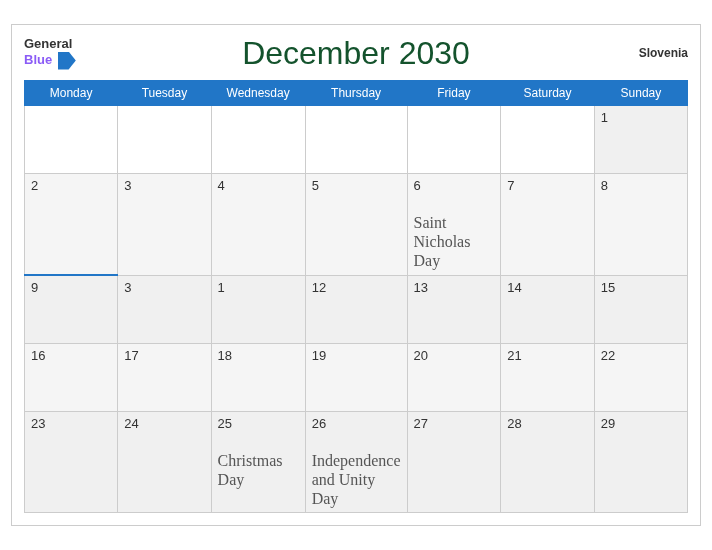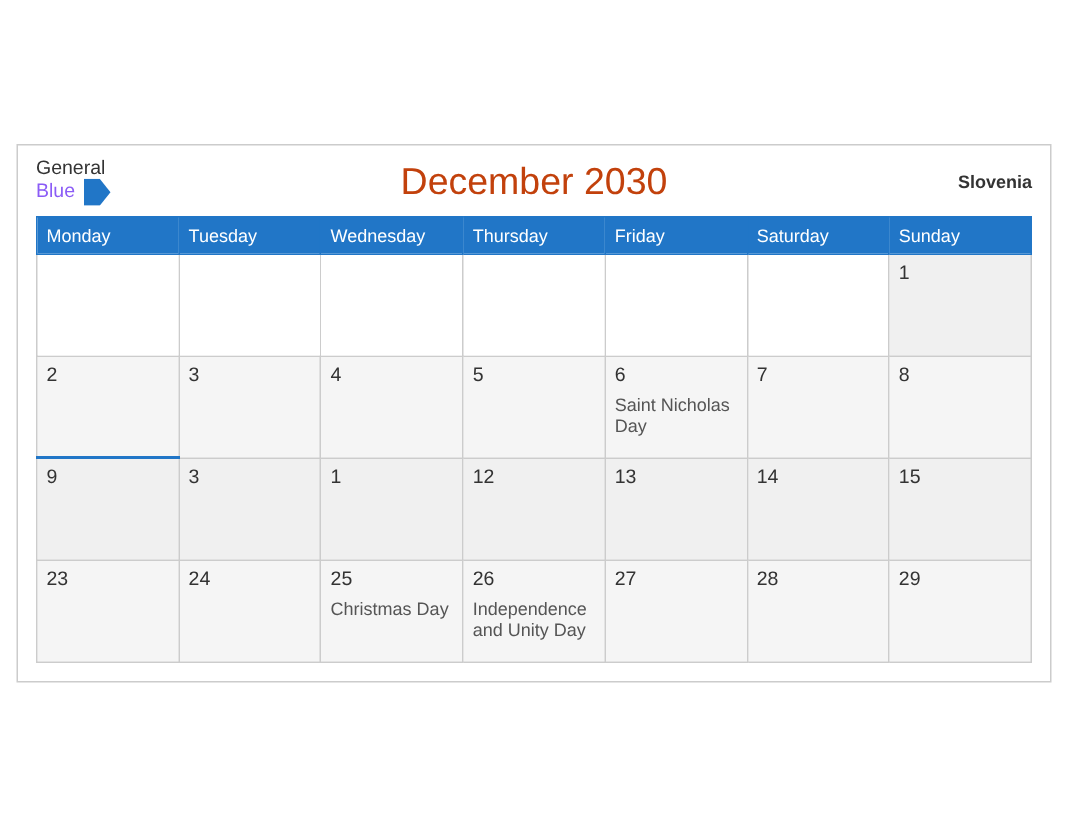--- a/index.html
+++ b/index.html
@@ -24,38 +24,38 @@
       justify-content: center;
       position: relative;
       margin-bottom: 8px;
     }
     .logo {
       position: absolute;
       left: 0;
       display: flex;
       flex-direction: column;
       font-size: 13px;
-      font-weight: normal;
+      font-weight: bold;
       line-height: 1.1;
     }
     .logo-general { color: #333; }
     .logo-blue { color: #8b5cf6; }
     .logo-icon {
       display: inline-block;
       width: 18px;
       height: 18px;
       background: #2176c7;
       clip-path: polygon(0 0, 60% 0, 100% 50%, 60% 100%, 0 100%);
       margin-left: 2px;
       vertical-align: middle;
     }
     .calendar-title {
-      font-size: 25px;
+      font-size: 32px;
       font-weight: normal;
-      color: #c2410c;
+      color: #14532d;
       text-align: center;
     }
     .country-label {
       position: absolute;
       right: 0;
       font-size: 12px;
       color: #333;
       font-weight: bold;
     }
     .calendar-grid {
@@ -63,21 +63,21 @@
       border-collapse: collapse;
     }
     .calendar-grid thead tr {
       background: #2176c7;
     }
     .calendar-grid thead th {
       color: #fff;
       font-size: 12px;
       font-weight: normal;
       padding: 5px 6px;
-      text-align: left;
+      text-align: center;
       border: 1px solid #2176c7;
     }
     .calendar-grid tbody tr {
       background: #f5f5f5;
     }
     .calendar-grid tbody tr:nth-child(odd) {
       background: #f0f0f0;
     }
     .calendar-grid tbody td {
       border: 1px solid #ccc;
@@ -88,25 +88,26 @@
       font-size: 13px;
       color: #333;
       position: relative;
     }
     .day-number {
       font-size: 13px;
       color: #333;
       display: block;
     }
     .event-text {
-      font-size: 12px;
+      font-size: 16px;
       color: #555;
       display: block;
-      margin-top: 6px;
+      margin-top: 20px;
       line-height: 1.2;
+      font-family: Liberation Serif, serif;
     }
     .top-border-blue {
       border-top: 2px solid #2176c7 !important;
     }
     .empty-cell {
       background: #fff !important;
     }
   </style>
 </head>
 <body>
@@ -190,20 +191,43 @@
           </td>
           <td>
             <span class="day-number">14</span>
           </td>
           <td>
             <span class="day-number">15</span>
           </td>
         </tr>
         <tr>
           <td>
+            <span class="day-number">16</span>
+          </td>
+          <td>
+            <span class="day-number">17</span>
+          </td>
+          <td>
+            <span class="day-number">18</span>
+          </td>
+          <td>
+            <span class="day-number">19</span>
+          </td>
+          <td>
+            <span class="day-number">20</span>
+          </td>
+          <td>
+            <span class="day-number">21</span>
+          </td>
+          <td>
+            <span class="day-number">22</span>
+          </td>
+        </tr>
+        <tr>
+          <td>
             <span class="day-number">23</span>
           </td>
           <td>
             <span class="day-number">24</span>
           </td>
           <td>
             <span class="day-number">25</span>
             <span class="event-text">Christmas Day</span>
           </td>
           <td>

